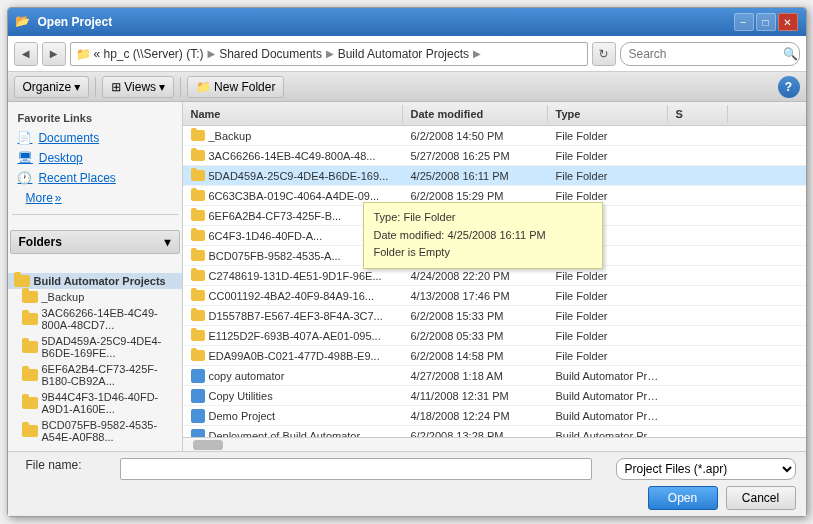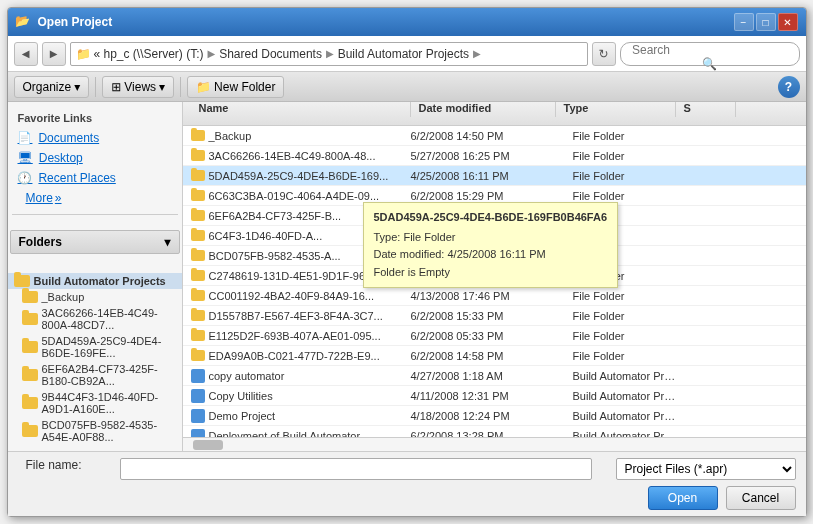--- a/index.html
+++ b/index.html
@@ -127,21 +127,20 @@
     .search-box {
       width: 180px;
       height: 24px;
       background: white;
       border: 1px solid #aaa;
       border-radius: 10px;
       display: flex;
       align-items: center;
       padding: 0 8px;
       gap: 0;
-      flex-direction: column;
     }
     .search-input {
       border: none;
       outline: none;
       font-size: 12px;
       color: #999;
       background: transparent;
       flex: 1;
     }
     
@@ -288,23 +287,23 @@
       flex: 1;
       display: flex;
       flex-direction: column;
       background: white;
       overflow: hidden;
     }
     .file-list-header {
       display: flex;
       background: linear-gradient(to bottom, #f0f0f0, #e0e0e0);
       border-bottom: 1px solid #ccc;
-      padding: 8px;
+      padding: 0;
       height: 24px;
-      align-items: flex-end;
+      align-items: center;
     }
     .col-header {
       padding: 3px 8px;
       font-size: 11px;
       font-weight: 600;
       color: #333;
       border-right: 1px solid #ccc;
       cursor: pointer;
       white-space: nowrap;
       overflow: hidden;
@@ -330,21 +329,21 @@
     .file-cell {
       padding: 2px 8px;
       font-size: 11px;
       color: #333;
       white-space: nowrap;
       overflow: hidden;
       text-overflow: ellipsis;
     }
     .cell-name { width: 220px; display: flex; align-items: center; gap: 4px; }
     .cell-date { width: 145px; }
-    .cell-type { width: 120px; margin-left: 17px; }
+    .cell-type { width: 120px; }
     .cell-size { width: 60px; }
     .file-icon-folder {
       width: 14px;
       height: 11px;
       background: #f0c040;
       border-radius: 0 2px 2px 2px;
       position: relative;
       display: inline-flex;
       flex-shrink: 0;
     }
@@ -423,21 +422,21 @@
       border: 1px solid #aaa;
       border-radius: 2px;
       padding: 2px 6px;
       font-size: 12px;
       background: white;
     }
     .filetype-select {
       width: 180px;
       height: 22px;
       border: 1px solid #aaa;
-      border-radius: 2px;
+      border-radius: 8px;
       padding: 2px 4px;
       font-size: 12px;
       background: white;
     }
     .buttons-row {
       display: flex;
       justify-content: flex-end;
       gap: 8px;
     }
     .action-btn {
@@ -618,21 +617,20 @@
         <div class="file-row tooltip-row selected">
           <div class="file-cell cell-name">
             <span class="file-icon-folder"></span>
             <span>5DAD459A-25C9-4DE4-B6DE-169...</span>
           </div>
           <div class="file-cell cell-date">4/25/2008 16:11 PM</div>
           <div class="file-cell cell-type">File Folder</div>
           <div class="file-cell cell-size"></div>
 
           <div class="tooltip-box">
-            <div class="tooltip-filename">5DAD459A-25C9-4DE4-B6DE-169FB0B46FA6</div>
             <div>Type: File Folder</div>
             <div>Date modified: 4/25/2008 16:11 PM</div>
             <div>Folder is Empty</div>
           </div>
         </div>
 
         <div class="file-row">
           <div class="file-cell cell-name">
             <span class="file-icon-folder"></span>
             <span>6C63C3BA-019C-4064-A4DE-09...</span>
@@ -708,21 +706,21 @@
             <span>E1125D2F-693B-407A-AE01-095...</span>
           </div>
           <div class="file-cell cell-date">6/2/2008 05:33 PM</div>
           <div class="file-cell cell-type">File Folder</div>
           <div class="file-cell cell-size"></div>
         </div>
 
         <div class="file-row">
           <div class="file-cell cell-name">
             <span class="file-icon-folder"></span>
-            <span>EDA99A0B-C021-477D-722B-E9...</span>
+            <span>EDA99A0B-C021-477D-498B-E9...</span>
           </div>
           <div class="file-cell cell-date">6/2/2008 14:58 PM</div>
           <div class="file-cell cell-type">File Folder</div>
           <div class="file-cell cell-size"></div>
         </div>
 
         <div class="file-row">
           <div class="file-cell cell-name">
             <span class="file-icon-project"></span>
             <span>copy automator</span>

